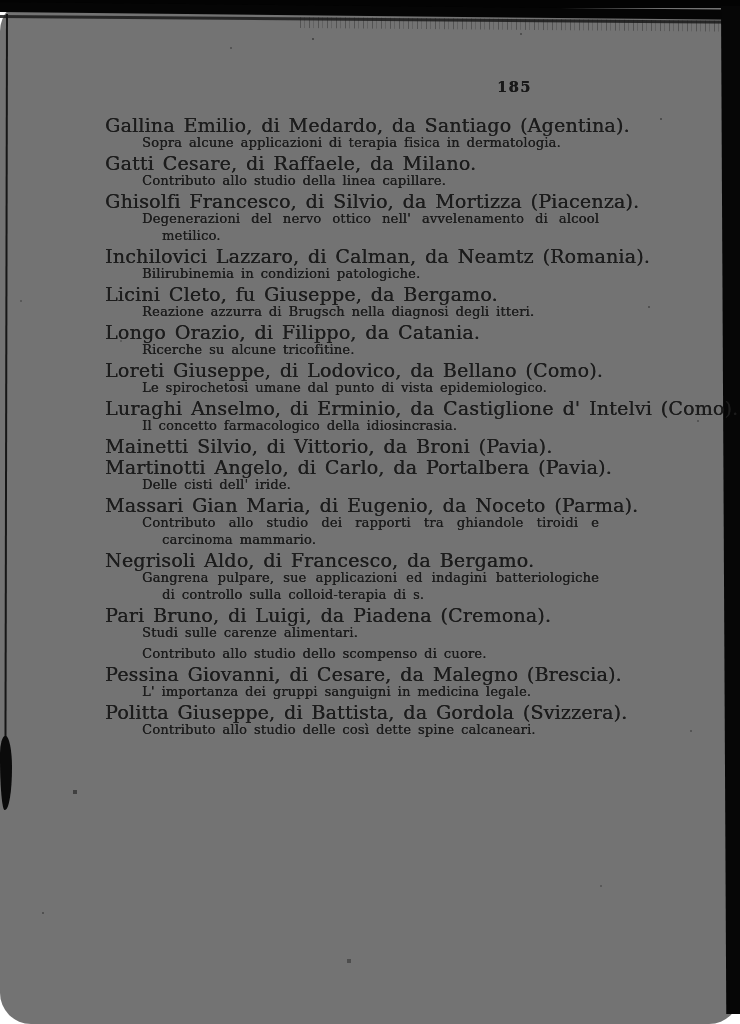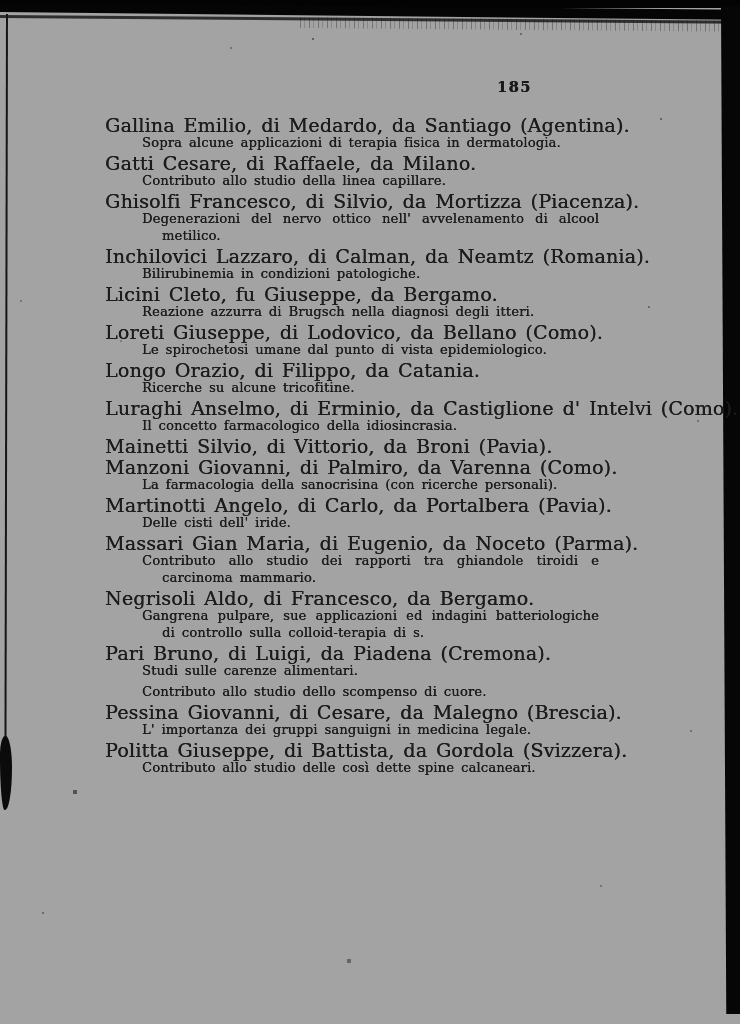--- a/index.html
+++ b/index.html
@@ -2,21 +2,21 @@
 <html><head>
 <meta charset="utf-8">
 <style>
   html,body{margin:0;padding:0;}
   body{
     width:740px;height:1024px;position:relative;overflow:hidden;
     background:#ffffff;
     font-family:"DejaVu Serif","Liberation Serif",serif;
   }
   .paper{
-    position:absolute;inset:0;background:#a3a3a3;
+    position:absolute;inset:0;background:#737373;border-radius:31px;
   }
   
   .top-band-1{
     position:absolute;top:0;left:0;width:100%;height:8px;background:#030303;
   }
   .top-band-2{
     position:absolute;top:2px;left:-6px;width:106%;height:10px;background:#050505;
     transform:rotate(0.6deg);transform-origin:left top;
   }
   .top-hairline{
@@ -118,42 +118,38 @@
       <div class="entry-name">Inchilovici Lazzaro, di Calman, da Neamtz (Romania).</div>
       <div class="entry-thesis">Bilirubinemia in condizioni patologiche.</div>
     </div>
 
     <div class="entry">
       <div class="entry-name">Licini Cleto, fu Giuseppe, da Bergamo.</div>
       <div class="entry-thesis">Reazione azzurra di Brugsch nella diagnosi degli itteri.</div>
     </div>
 
     <div class="entry">
-      <div class="entry-name">Loreti Giuseppe, di Lodovico, da Bellano (Como).</div>
-      <div class="entry-thesis">Le spirochetosi umane dal punto di vista epidemiologico.</div>
+      <div class="entry-name">Longo Orazio, di Filippo, da Catania.</div>
+      <div class="entry-thesis">Ricerche su alcune tricofitine.</div>
     </div>
 
     <div class="entry">
-      <div class="entry-name">Longo Orazio, di Filippo, da Catania.</div>
-      <div class="entry-thesis">Ricerche su alcune tricofitine.</div>
+      <div class="entry-name">Loreti Giuseppe, di Lodovico, da Bellano (Como).</div>
+      <div class="entry-thesis">Le spirochetosi umane dal punto di vista epidemiologico.</div>
     </div>
 
     <div class="entry">
       <div class="entry-name">Luraghi Anselmo, di Erminio, da Castiglione d' Intelvi (Como).</div>
       <div class="entry-thesis">Il concetto farmacologico della idiosincrasia.</div>
     </div>
 
     <div class="entry">
       <div class="entry-name">Mainetti Silvio, di Vittorio, da Broni (Pavia).</div>
     </div>
 
-    <div class="entry">
-      <div class="entry-name">Manzoni Giovanni, di Palmiro, da Varenna (Como).</div>
-      <div class="entry-thesis">La farmacologia della sanocrisina (con ricerche personali).</div>
-    </div>
 
     <div class="entry">
       <div class="entry-name">Martinotti Angelo, di Carlo, da Portalbera (Pavia).</div>
       <div class="entry-thesis">Delle cisti dell' iride.</div>
     </div>
 
     <div class="entry">
       <div class="entry-name">Massari Gian Maria, di Eugenio, da Noceto (Parma).</div>
       <div class="entry-thesis">Contributo allo studio dei rapporti tra ghiandole tiroidi e carcinoma mammario.</div>
     </div>

